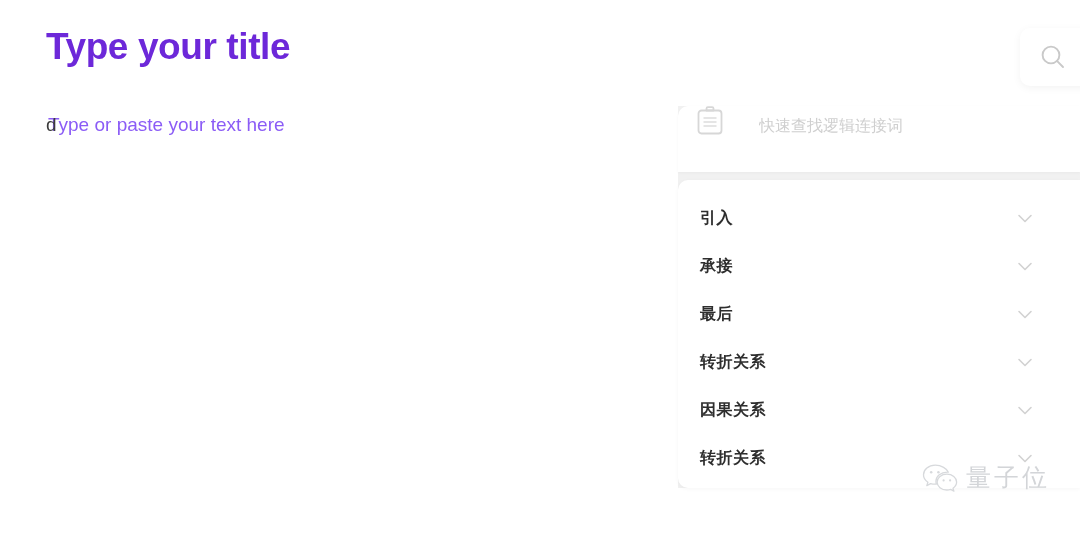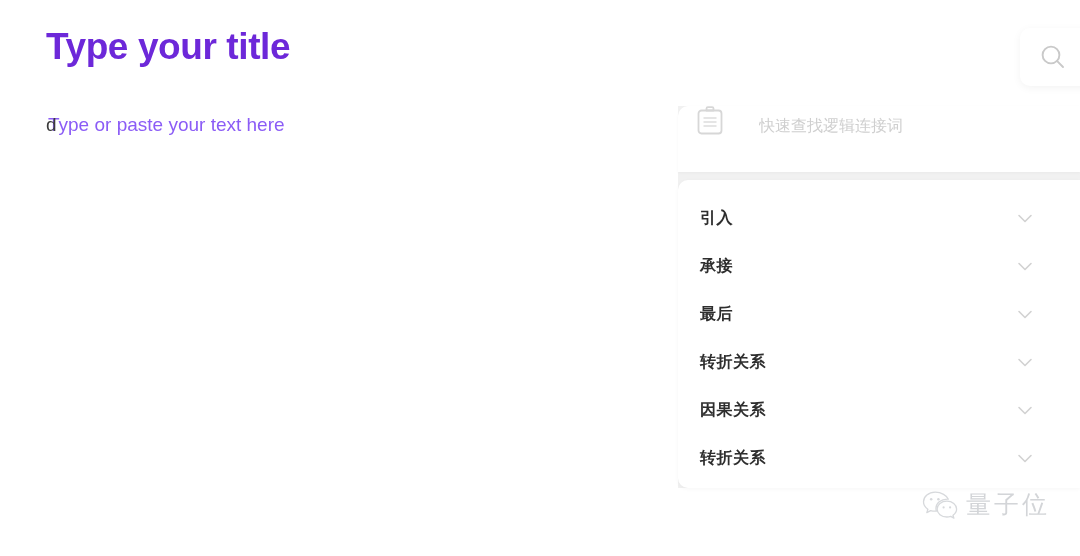--- a/index.html
+++ b/index.html
@@ -167,21 +167,21 @@
   #magnifier-icon {
     width: 30px;
     height: 30px;
     display: block;
   }
 
   
   #watermark {
     position: absolute;
     left: 922px;
-    top: 488px;
+    top: 461px;
     display: flex;
     align-items: center;
     user-select: none;
   }
   #wechat-icon {
     width: 36px;
     height: 30px;
     display: block;
     flex: none;
   }

